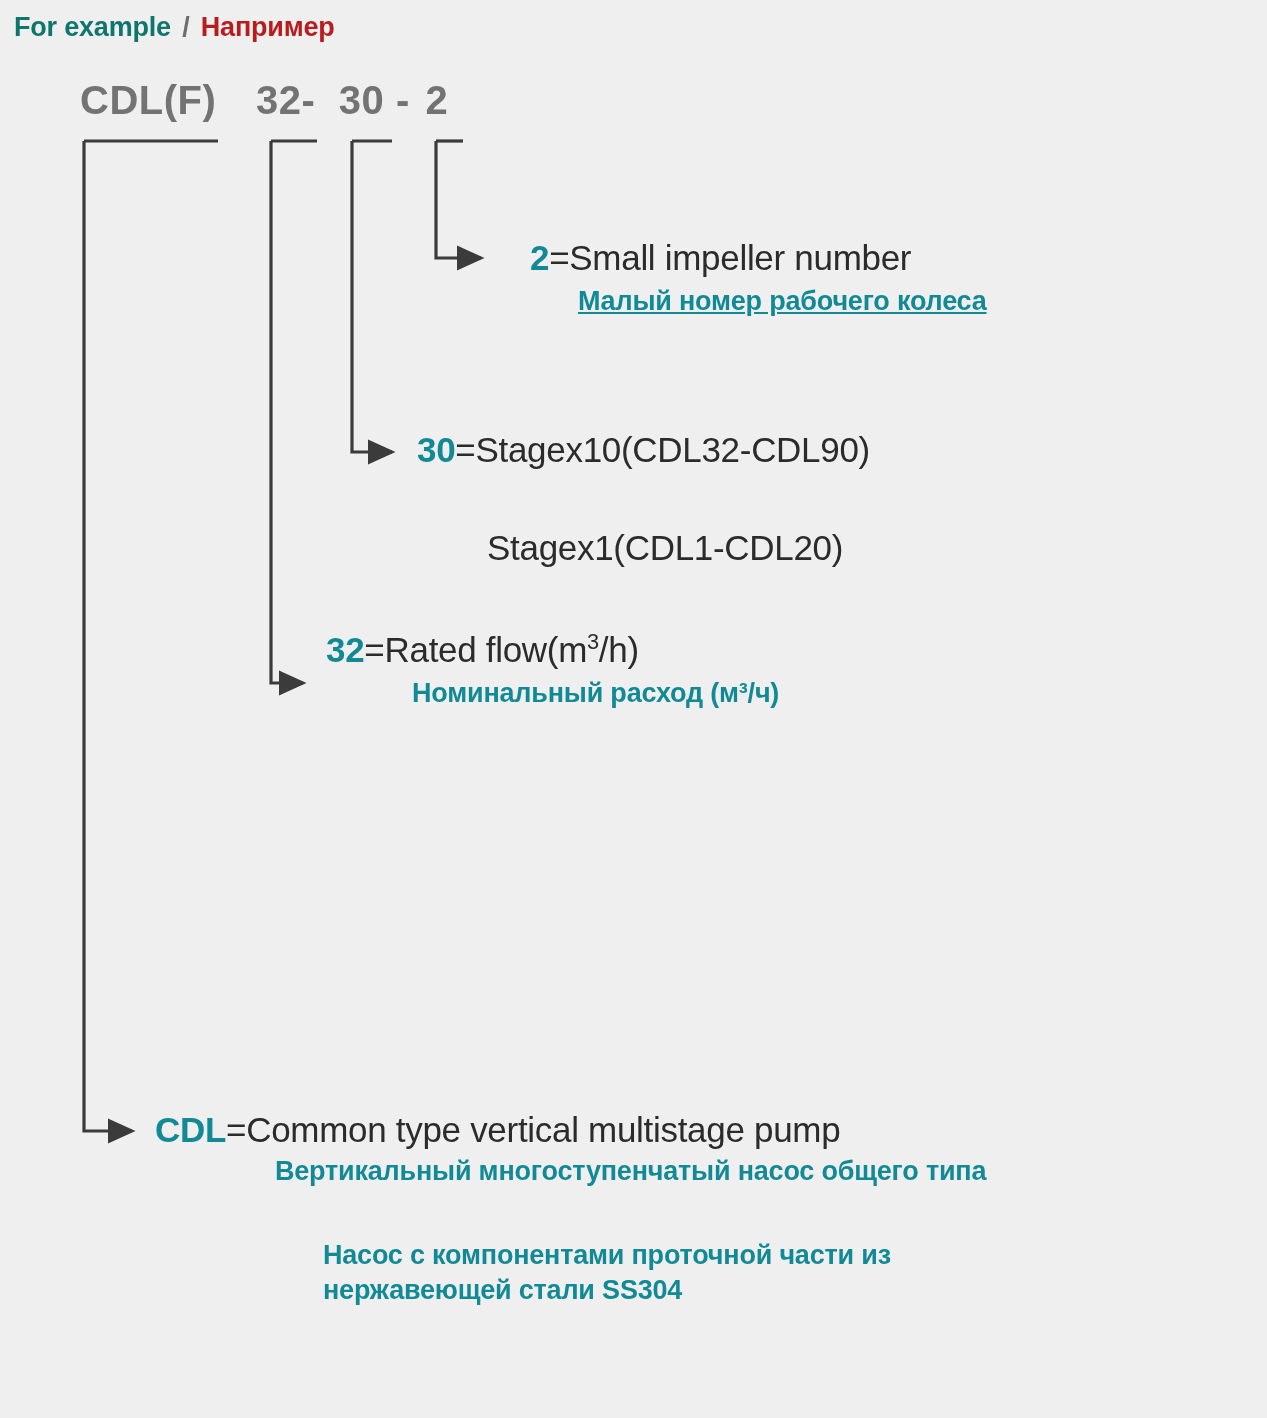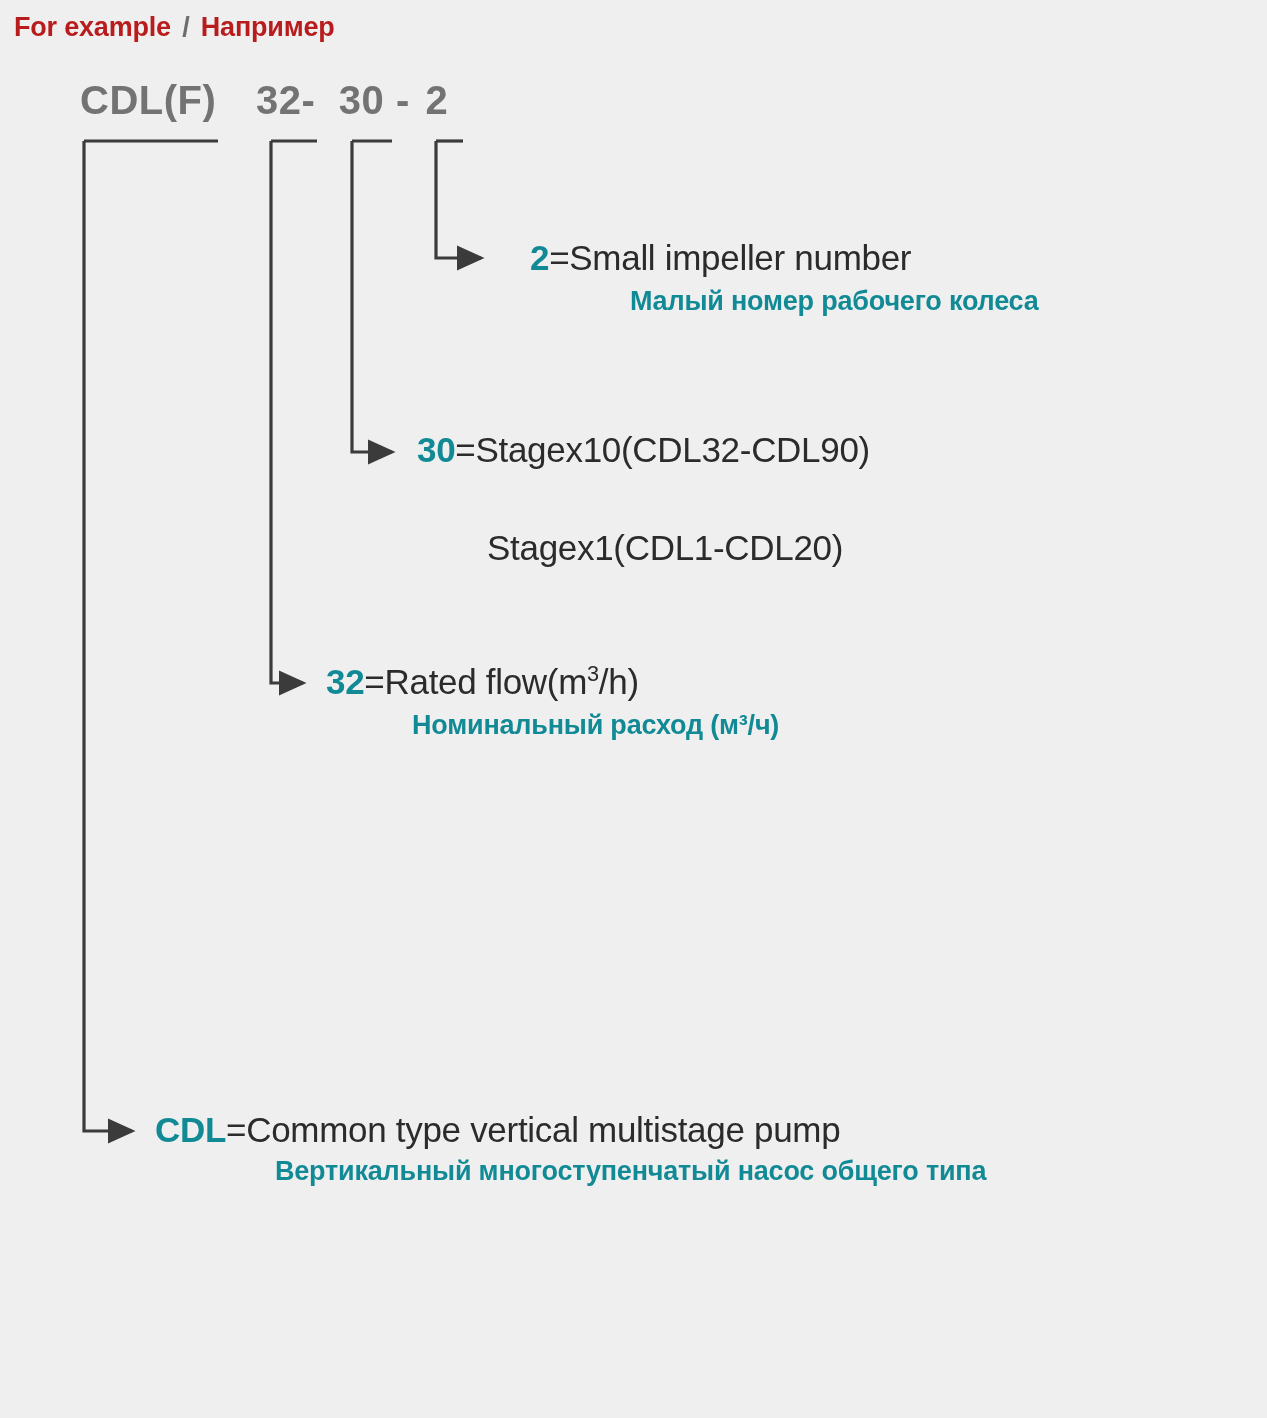--- a/index.html
+++ b/index.html
@@ -9,21 +9,21 @@
   }
   body {
     width: 1267px;
     height: 1418px;
     position: relative;
     font-family: "Liberation Sans", sans-serif;
     color: #2b2b2b;
     overflow: hidden;
   }
   .teal { color: #b91c1c; }
-  .dark { color: #b91c1c; }
+  .dark { color: #0f766e; }
 
   
   #header {
     position: absolute;
     left: 14px;
     top: 12px;
     font-size: 27px;
     font-weight: bold;
     letter-spacing: -0.2px;
     white-space: nowrap;
@@ -71,26 +71,26 @@
   .en b { color: #118a95; font-weight: bold; }
   .ru {
     font-size: 27px;
     font-weight: bold;
     color: #118a95;
     letter-spacing: -0.2px;
   }
   sup { font-size: 0.62em; vertical-align: super; line-height: 0; }
 
   #b-impeller { left: 530px; top: 238px; }
-  #b-impeller .ru { margin-top: 8px; margin-left: 100px; }
+  #b-impeller .ru { margin-top: 8px; margin-left: 48px; text-decoration: underline; }
 
   #b-stage { left: 417px; top: 430px; }
   #b-stage2 { left: 487px; top: 528px; }
 
-  #b-flow { left: 326px; top: 662px; }
+  #b-flow { left: 326px; top: 630px; }
   #b-flow .ru { margin-top: 8px; margin-left: 86px; }
 
   #b-cdl { left: 155px; top: 1110px; }
   #b-cdl .ru { margin-top: 6px; margin-left: 120px; }
 
   #b-cdlf { left: 155px; top: 1232px; }
   #b-cdlf .ru { margin-top: 6px; margin-left: 168px; line-height: 1.30; white-space: normal; width: 720px; }
 </style>
 </head>
 <body>
@@ -154,13 +154,14 @@
 </div>
 
 <div class="blk" id="b-cdl">
   <div class="en">
     <b>CDL</b><span>=</span><span>Common type vertical multistage pump</span>
   </div>
   <div class="ru">Вертикальный многоступенчатый насос общего типа</div>
 </div>
 
 <div class="blk" id="b-cdlf">
+  <div class="ru">Насос с компонентами проточной части из нержавеющей стали SS304</div>
 </div>
 
 </body></html>

